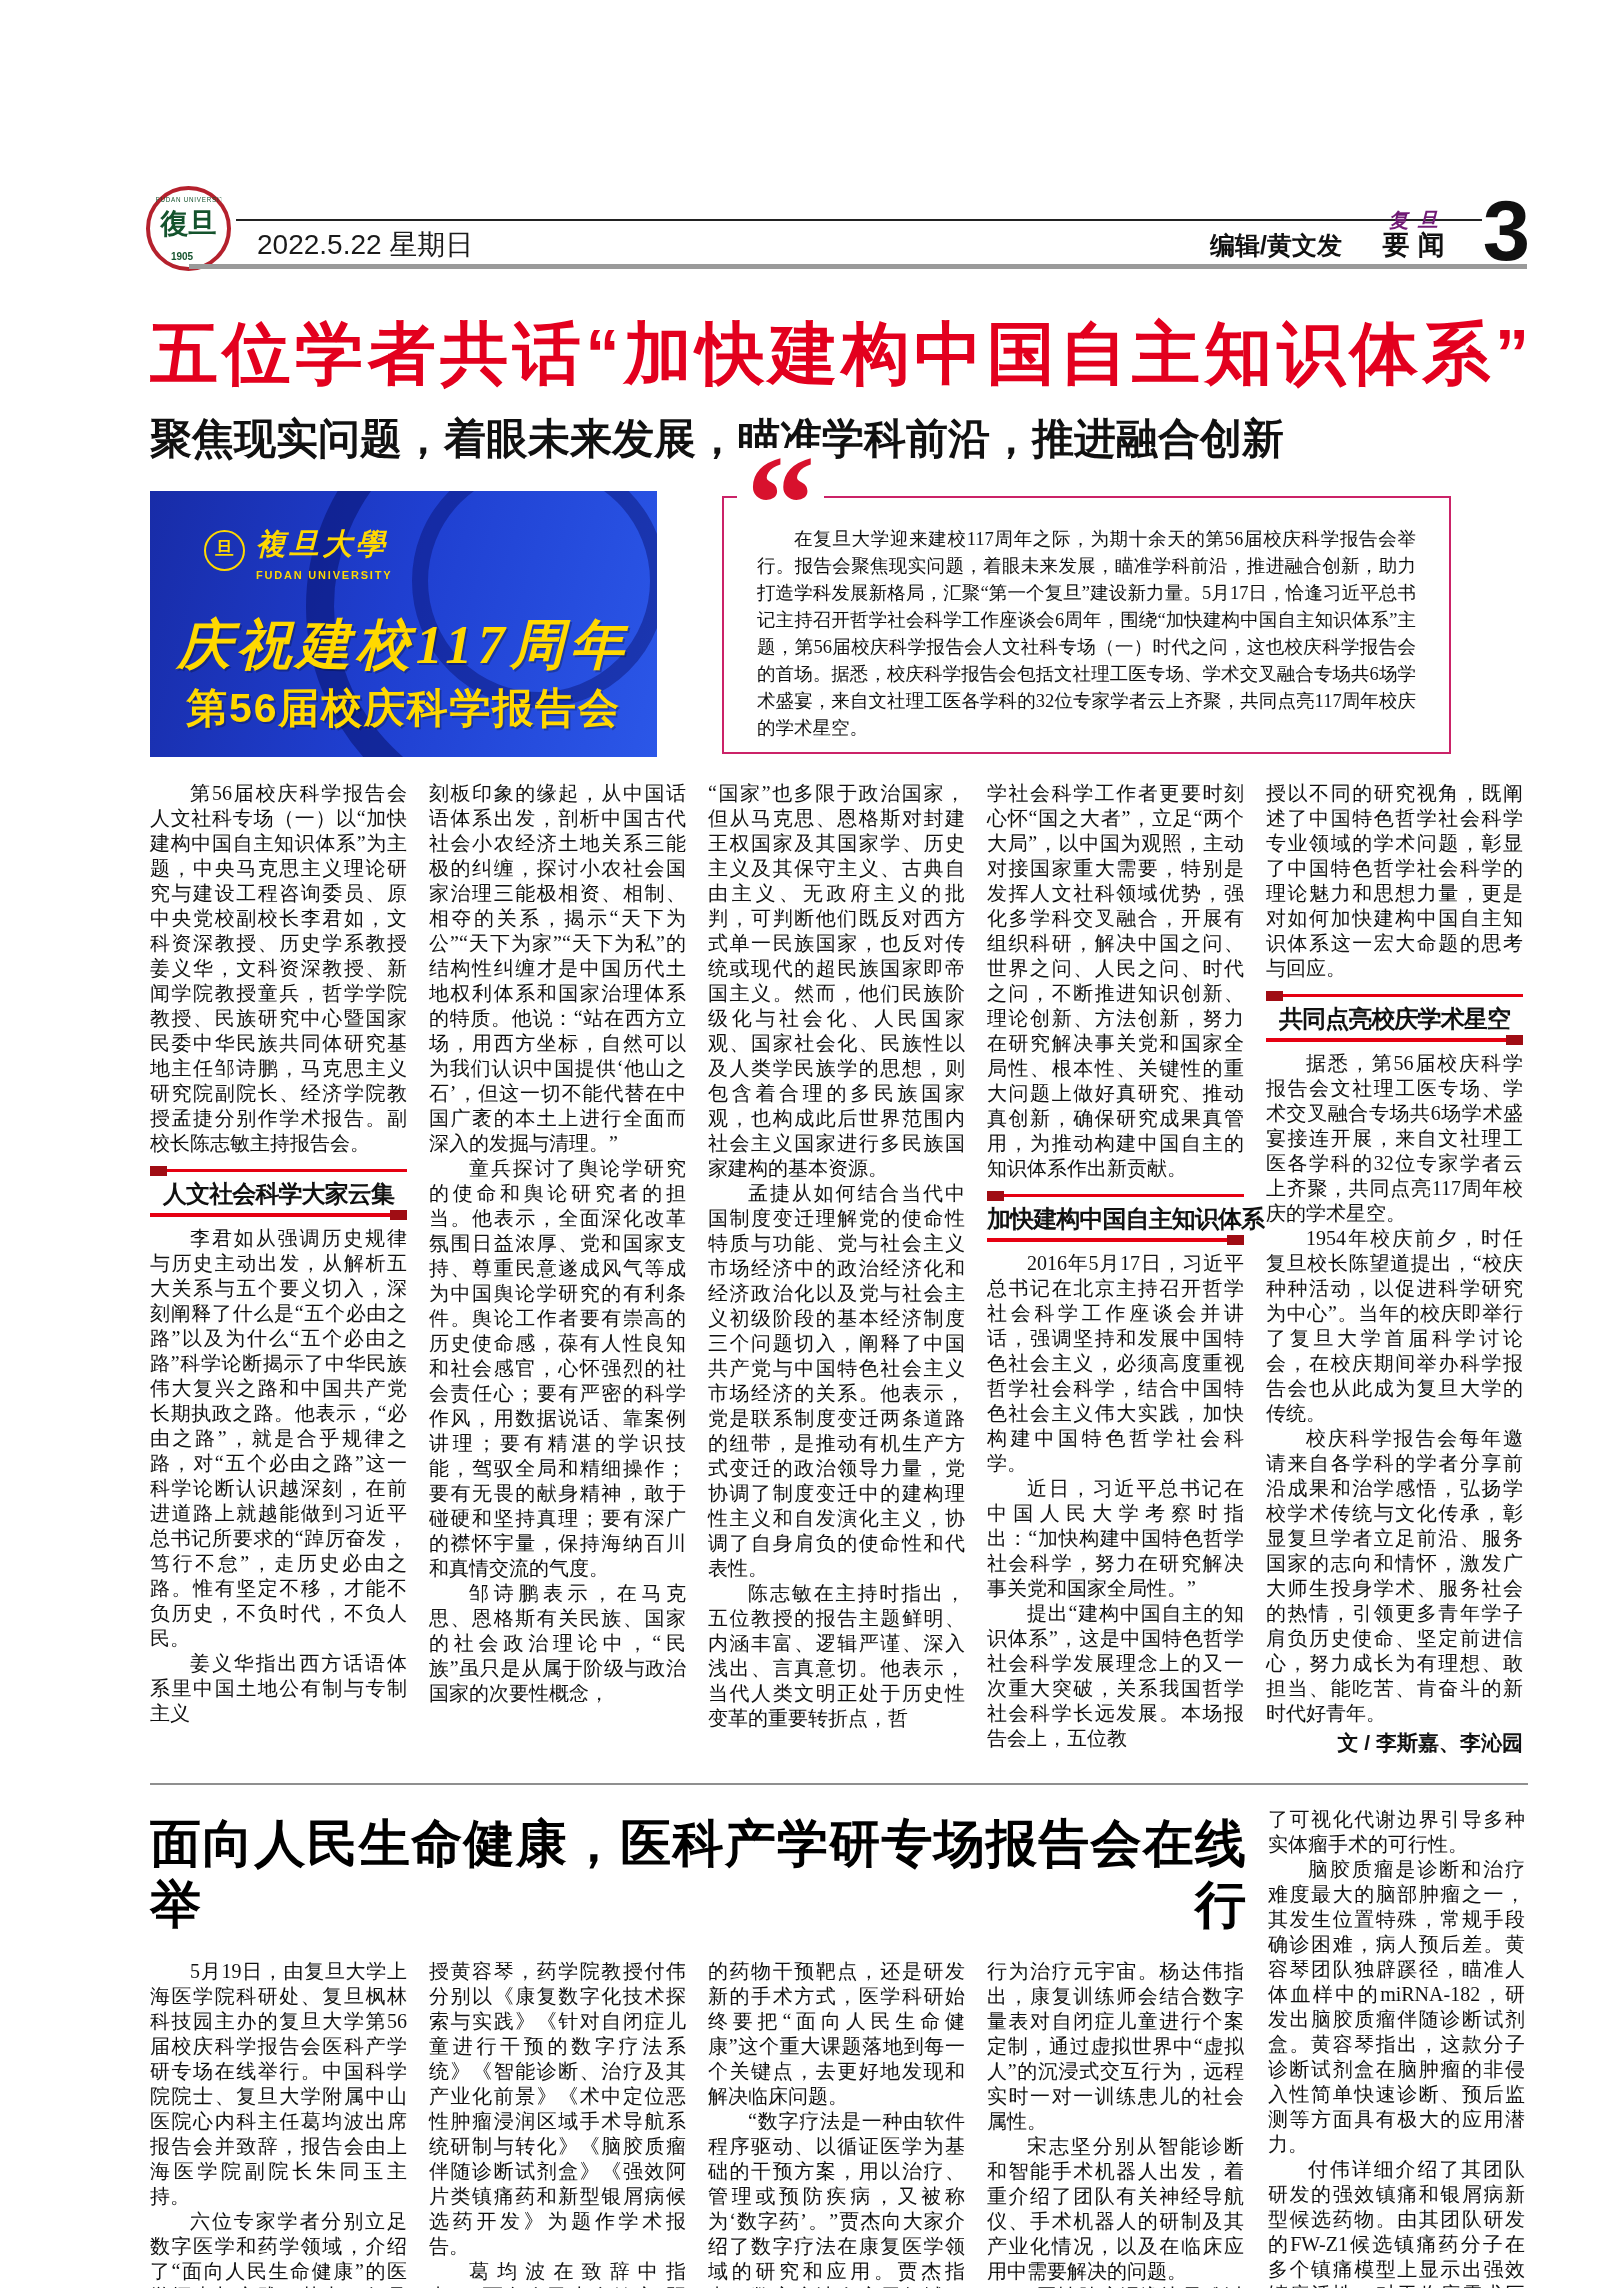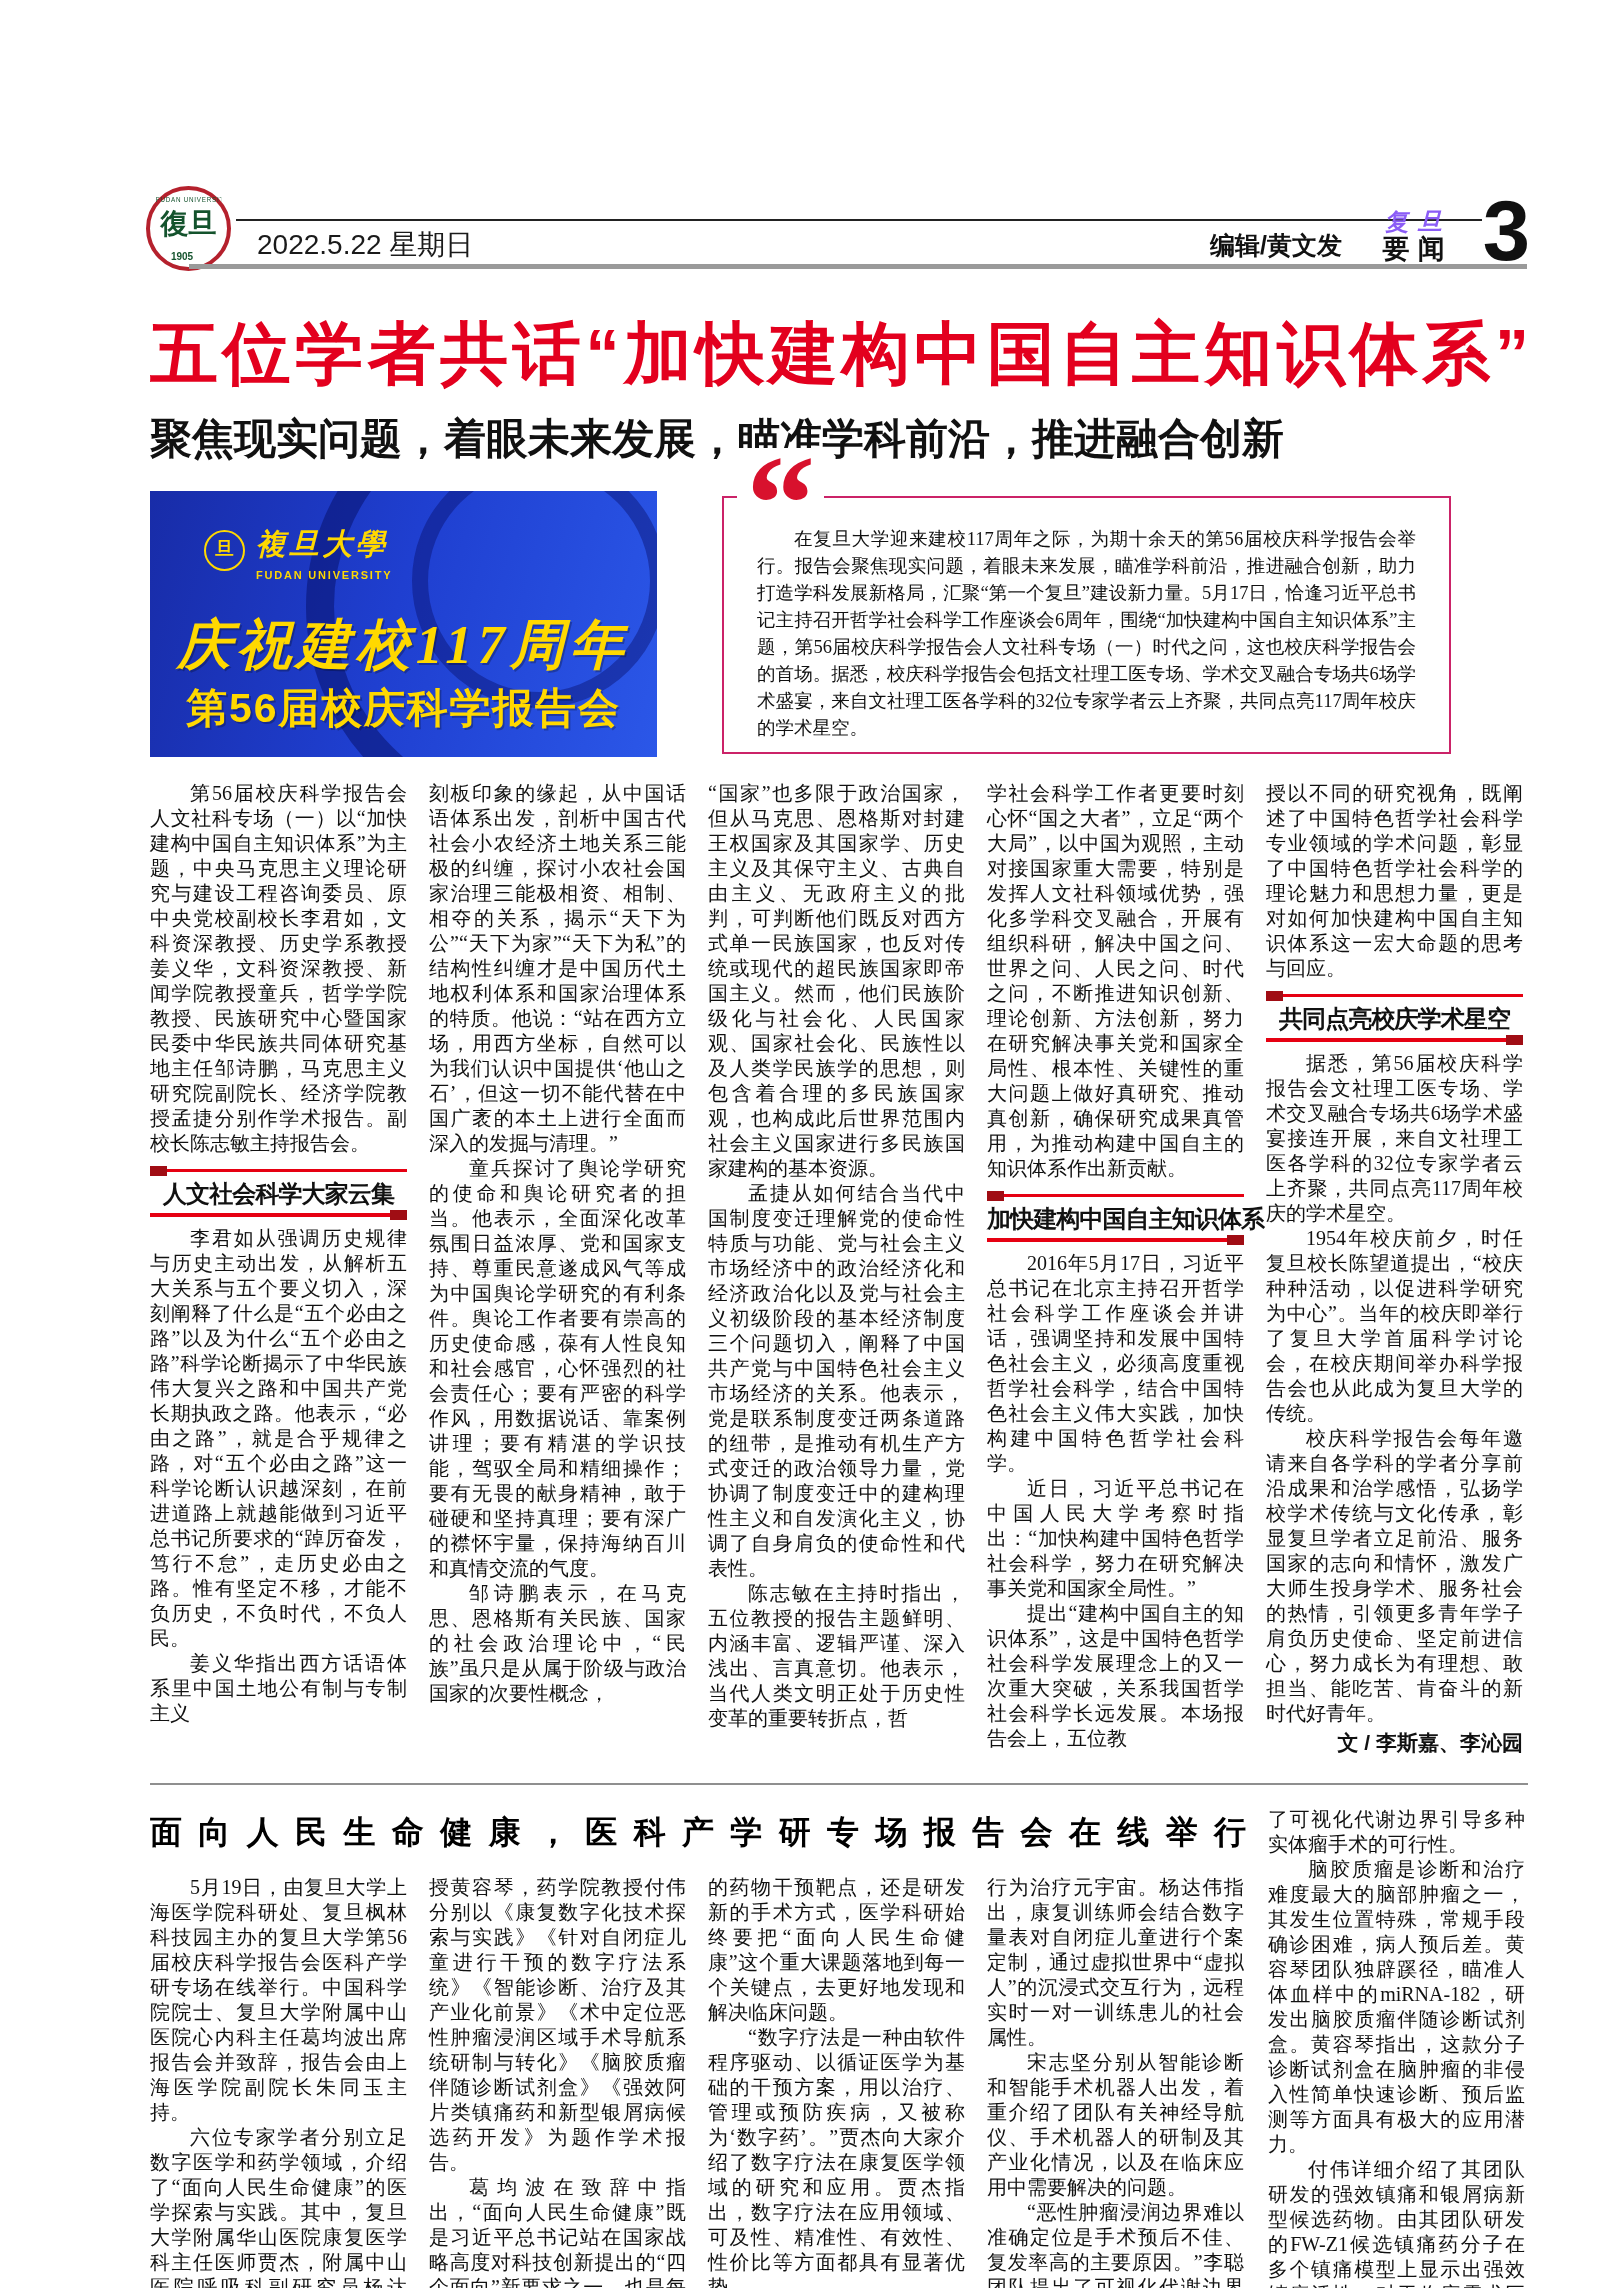--- a/index.html
+++ b/index.html
@@ -15,21 +15,21 @@
   .seal .seal-center{position:absolute;top:18.5px;left:0;right:0;font-size:28px;font-weight:bold;line-height:29.5px;}
   .seal .seal-year{position:absolute;bottom:5.5px;left:0;right:13px;font-size:10px;font-weight:bold;
         font-family:"Liberation Sans",sans-serif;}
   .rule-top{position:absolute;left:236px;top:219px;width:1246px;height:1.8px;background:#222;}
   .rule-bottom{position:absolute;left:189px;top:264px;width:1338px;height:4.6px;background:#9a9a9a;}
   .date-text{position:absolute;left:257px;top:226px;font-size:28px;
         font-family:"Liberation Sans","DejaVu Sans",sans-serif;color:#1a1a1a;}
   .editor-credit{position:absolute;right:277px;top:229px;font-size:25px;font-weight:bold;
         font-family:"Liberation Sans","DejaVu Sans",sans-serif;}
   .masthead{position:absolute;right:166px;top:210px;text-align:center;line-height:1.0;}
-  .masthead .m1{display:block;color:#8b5cf6;font-size:24px;font-weight:bold;font-style:italic;
+  .masthead .m1{display:block;color:#701a75;font-size:20px;font-weight:bold;font-style:italic;
         letter-spacing:9.2px;font-family:"Liberation Serif",serif;}
   .masthead .m2{display:block;color:#111;font-size:27px;font-weight:bold;letter-spacing:8.3px;
         margin-top:1.8px;font-family:"Liberation Sans",sans-serif;}
   .page-number{position:absolute;right:89px;top:196px;font-size:85px;font-weight:bold;line-height:70px;
         font-family:"Liberation Sans","DejaVu Sans",sans-serif;}
 
   
   .content{padding:0 91px 0 150px;}
 
   
@@ -80,21 +80,21 @@
   .col-heading .h-text{display:block;text-align:center;font-weight:bold;font-size:24px;
         letter-spacing:-0.9px;white-space:nowrap;padding:8.3px 0 7.4px;
         font-family:"Liberation Sans","DejaVu Sans",sans-serif;}
   .byline{text-align:right;font-weight:bold;font-size:21px;margin-top:3.7px;
         font-family:"Liberation Sans","DejaVu Sans",sans-serif;}
 
   
   .article-sep{height:2.8px;background:#8f8f8f;margin:28px 0 22px;}
   .a2-wrap{display:flex;gap:22px;}
   .a2-left{width:1096px;flex:none;}
-  .headline2{margin:5.5px 0 24px;font-size:32px;font-weight:900;line-height:1.2;color:#000;
+  .headline2{margin:5.5px 0 24px;font-size:51px;font-weight:900;line-height:1.2;color:#000;
         font-family:"Liberation Sans","DejaVu Sans",sans-serif;
         text-align:justify;text-align-last:justify;}
   .a2-cols{display:flex;gap:22px;margin-top:0;}
 </style>
 </head>
 <body>
 
 <div class="page-header">
   <div class="seal">
     <span class="ring-text">FUDAN UNIVERSITY</span>

